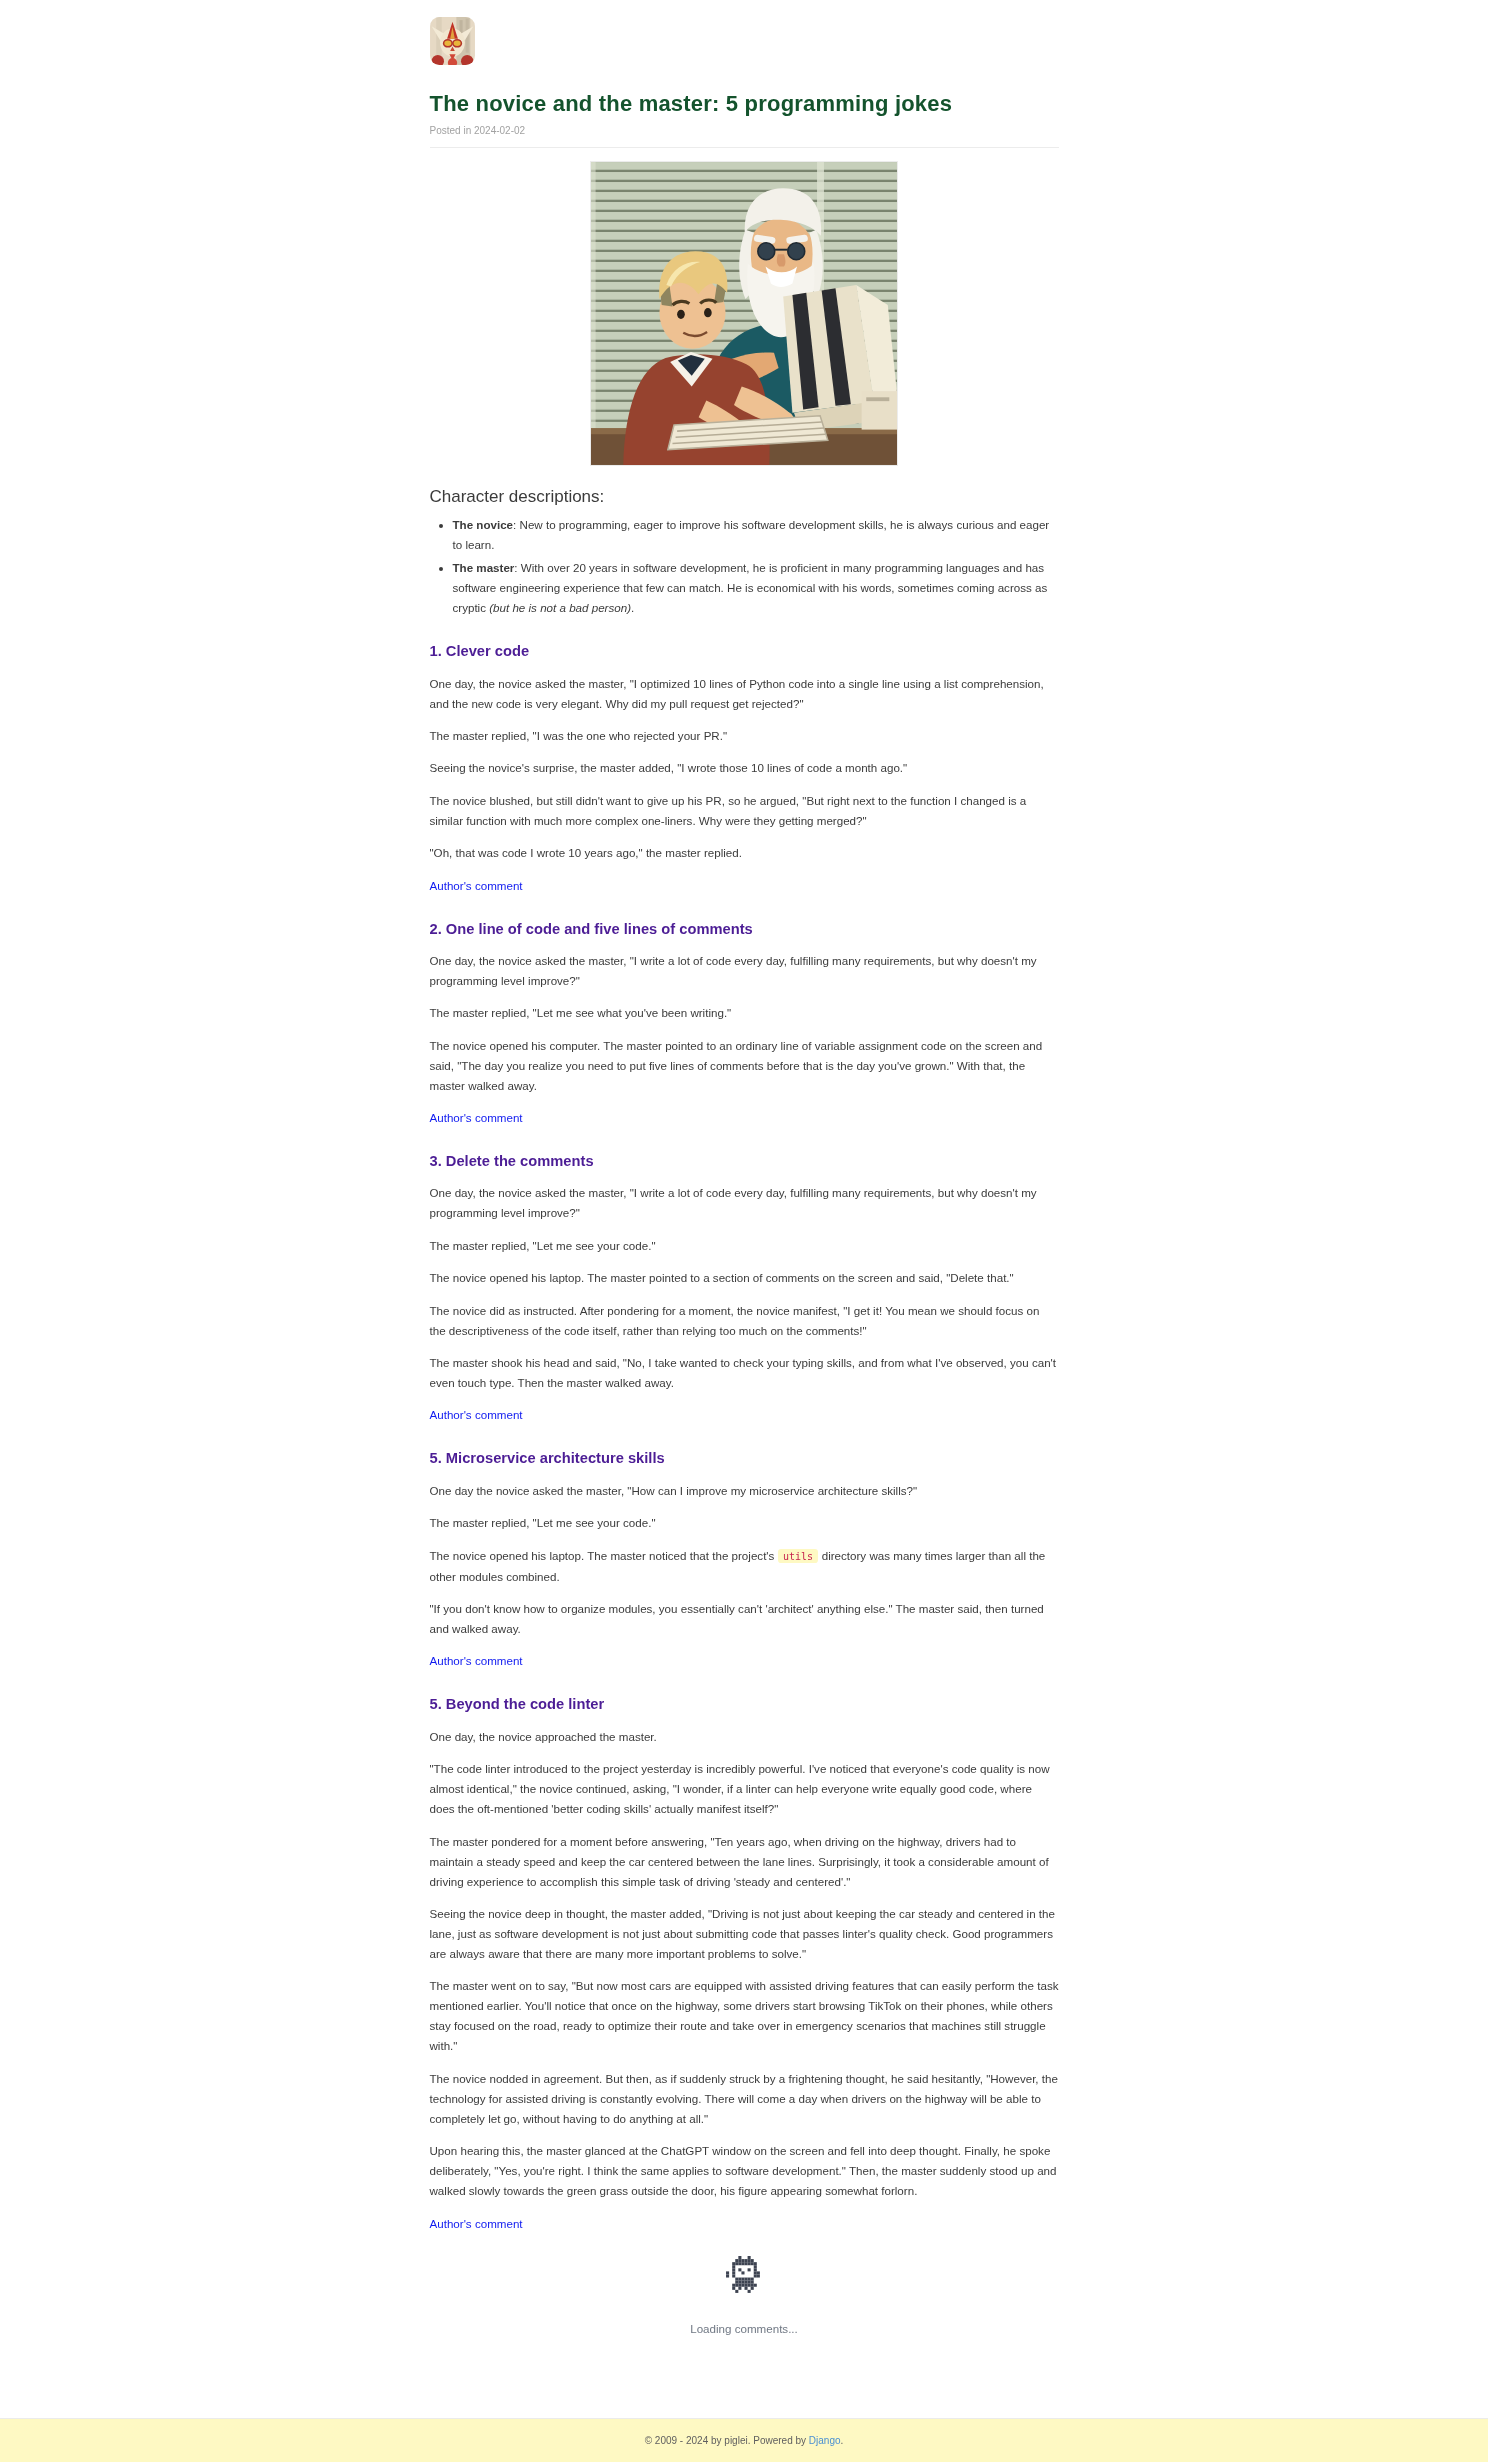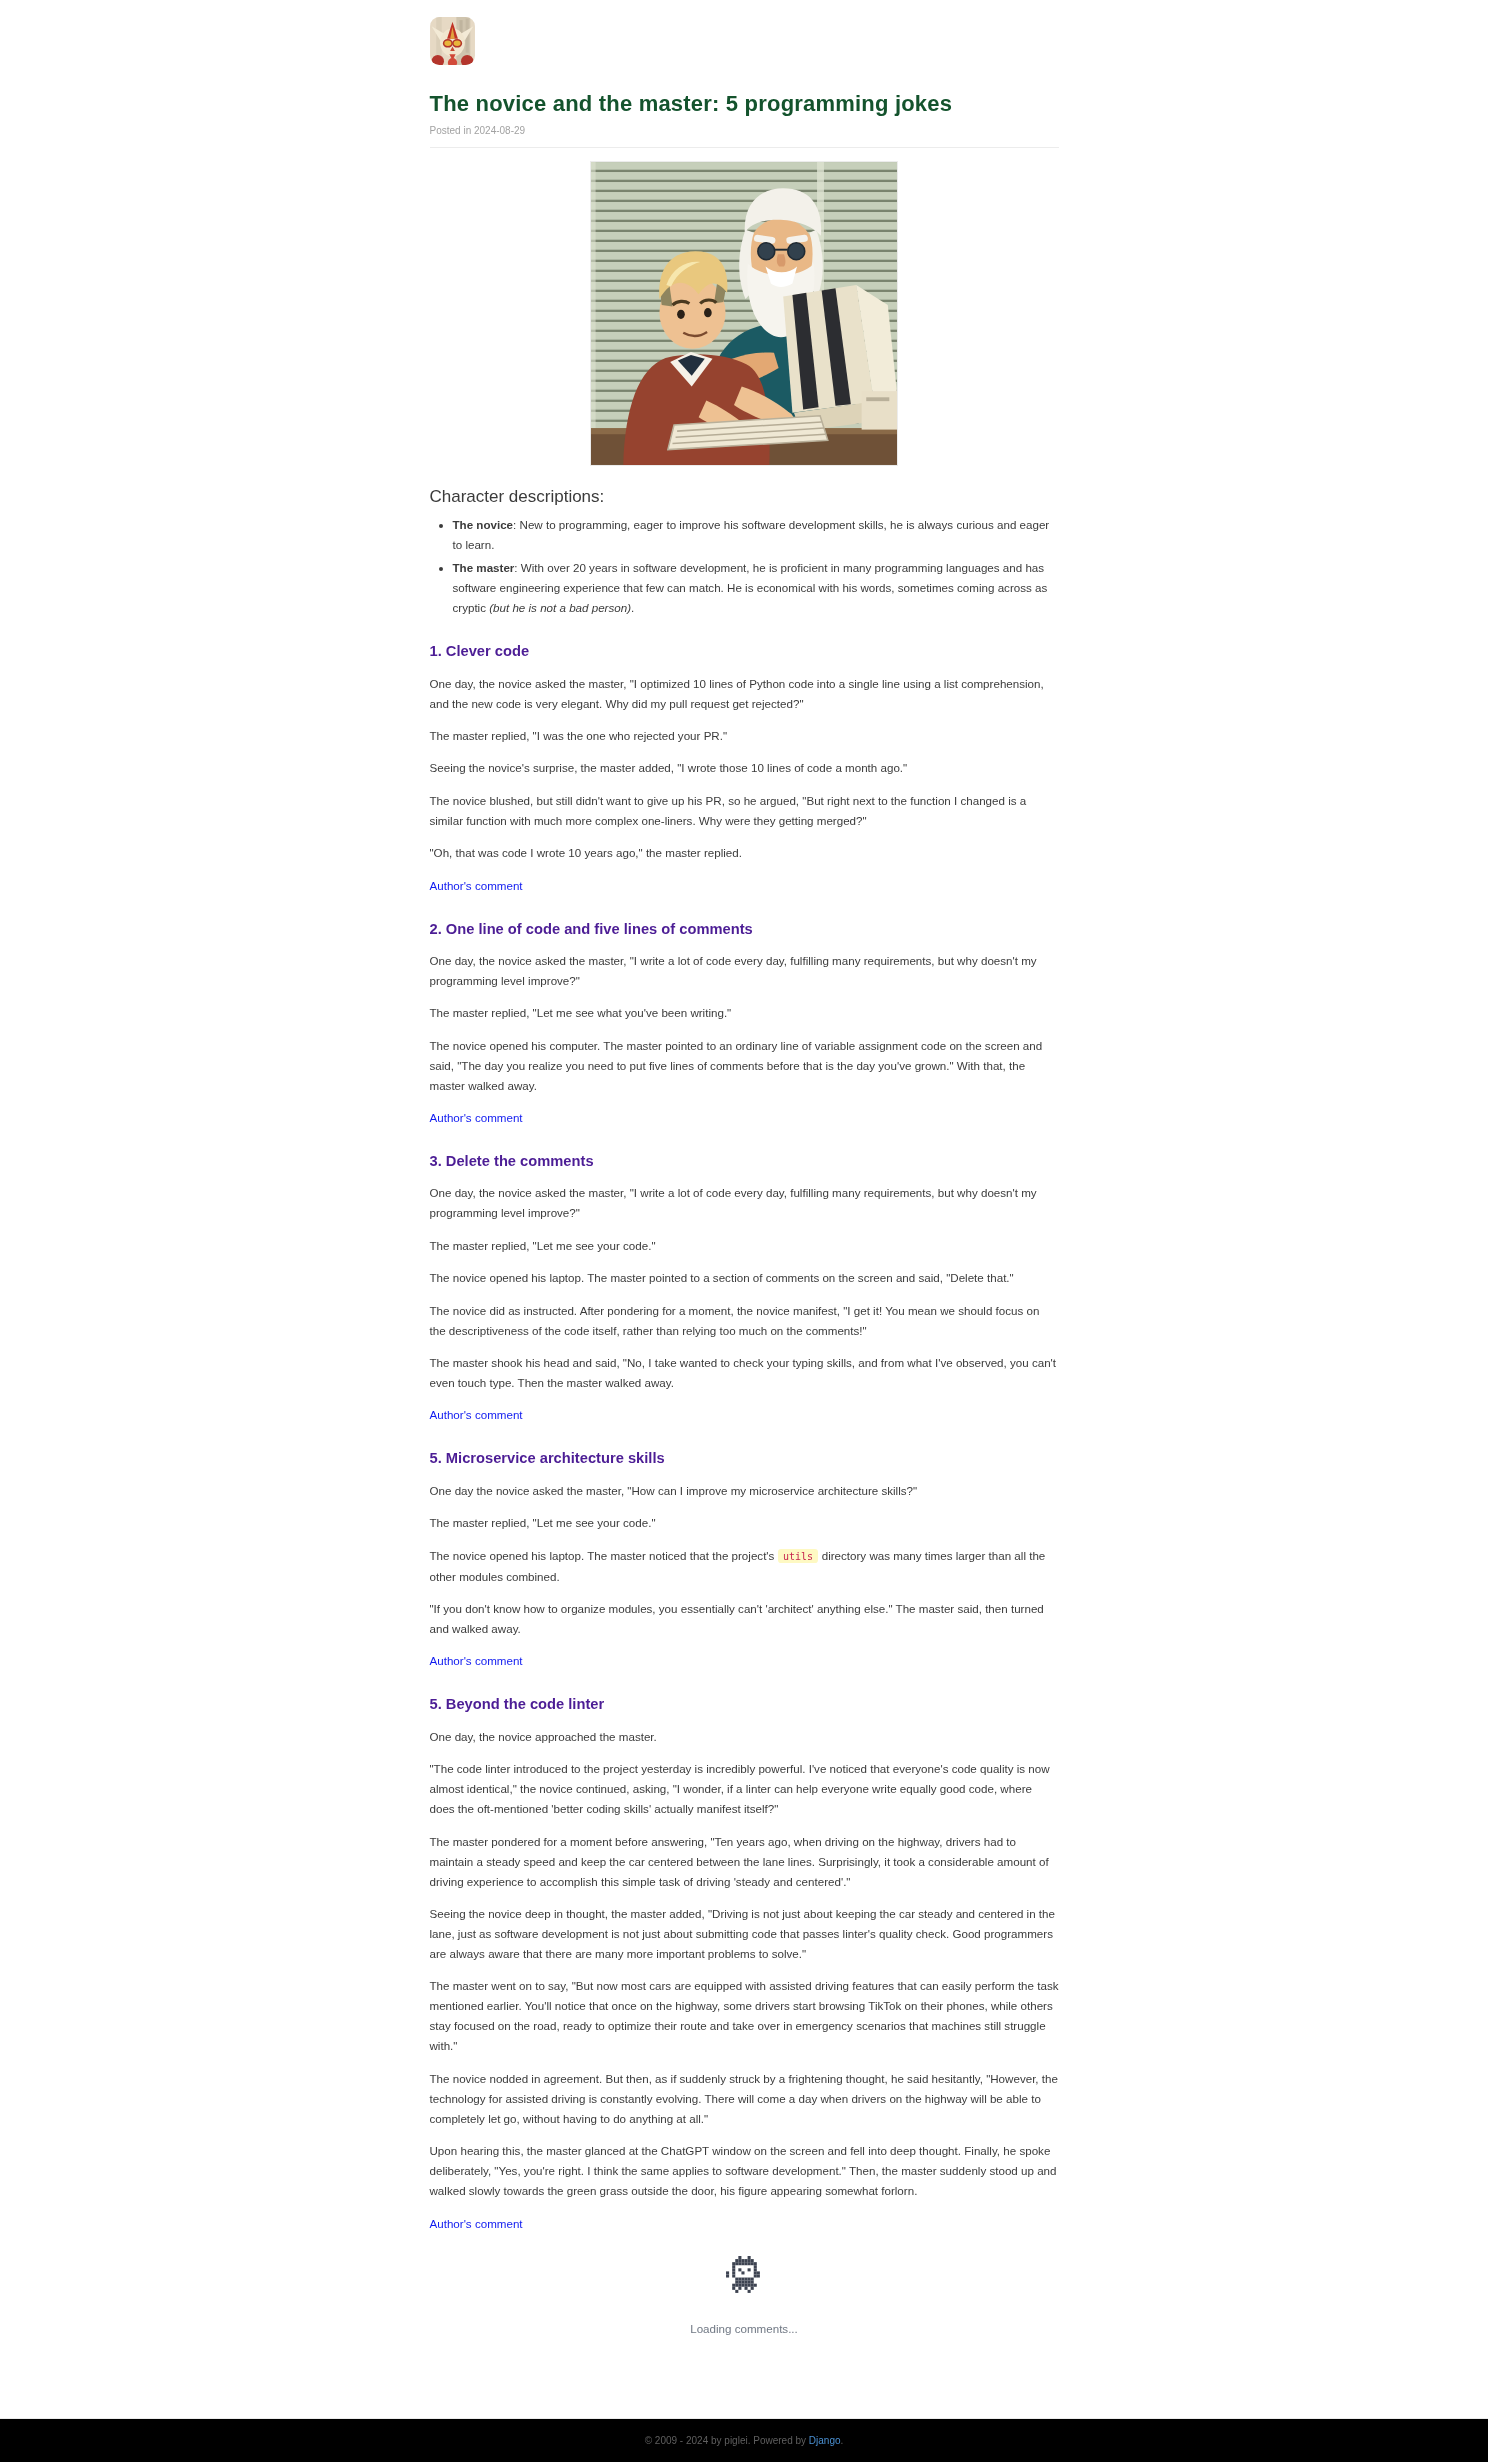--- a/index.html
+++ b/index.html
@@ -99,21 +99,21 @@
     padding-bottom: 45px;
   }
   .comments .mascot { display: inline-block; line-height: 0; }
   .comments .loading {
     margin-top: 23px;
     font-size: 11.6px;
     color: #707884;
   }
   footer.site-footer {
     margin-top: auto;
-    background: #000000;
+    background: #fef9c3;
     border-top: 0.8px solid #ebebeb;
     height: 44px;
     display: flex;
     align-items: center;
     justify-content: center;
   }
   footer.site-footer p {
     font-size: 10px;
     color: #5f5f5f;
   }
@@ -145,21 +145,21 @@
         <ellipse cx="35" cy="34" rx="5.5" ry="4.5" fill="#e8b53a" stroke="#b3342a" stroke-width="2"></ellipse>
         <polygon points="29,38 26,44 32,44" fill="#c74a32"></polygon>
         <polygon points="25,48 33,48 29,56" fill="#cf4636"></polygon>
         <circle cx="10" cy="57" r="8" fill="#b4352c"></circle>
         <circle cx="29" cy="59" r="6" fill="#d24a3a"></circle>
         <circle cx="48" cy="57" r="8" fill="#b4352c"></circle>
       </svg>
     </a>
 
     <h1 class="post-title">The novice and the master: 5 programming jokes</h1>
-    <div class="meta">Posted in 2024-08-29</div>
+    <div class="meta">Posted in 2024-02-02</div>
     <hr class="divider">
 
     <figure class="hero">
       <svg width="308" height="305" viewBox="0 0 398 394" xmlns="http://www.w3.org/2000/svg">
         <defs>
           <pattern id="blinds" width="398" height="13" patternUnits="userSpaceOnUse">
             <rect width="398" height="13" fill="#c6cfba"></rect>
             <rect y="10" width="398" height="3" fill="#5e6952" opacity="0.75"></rect>
           </pattern>
         </defs>

